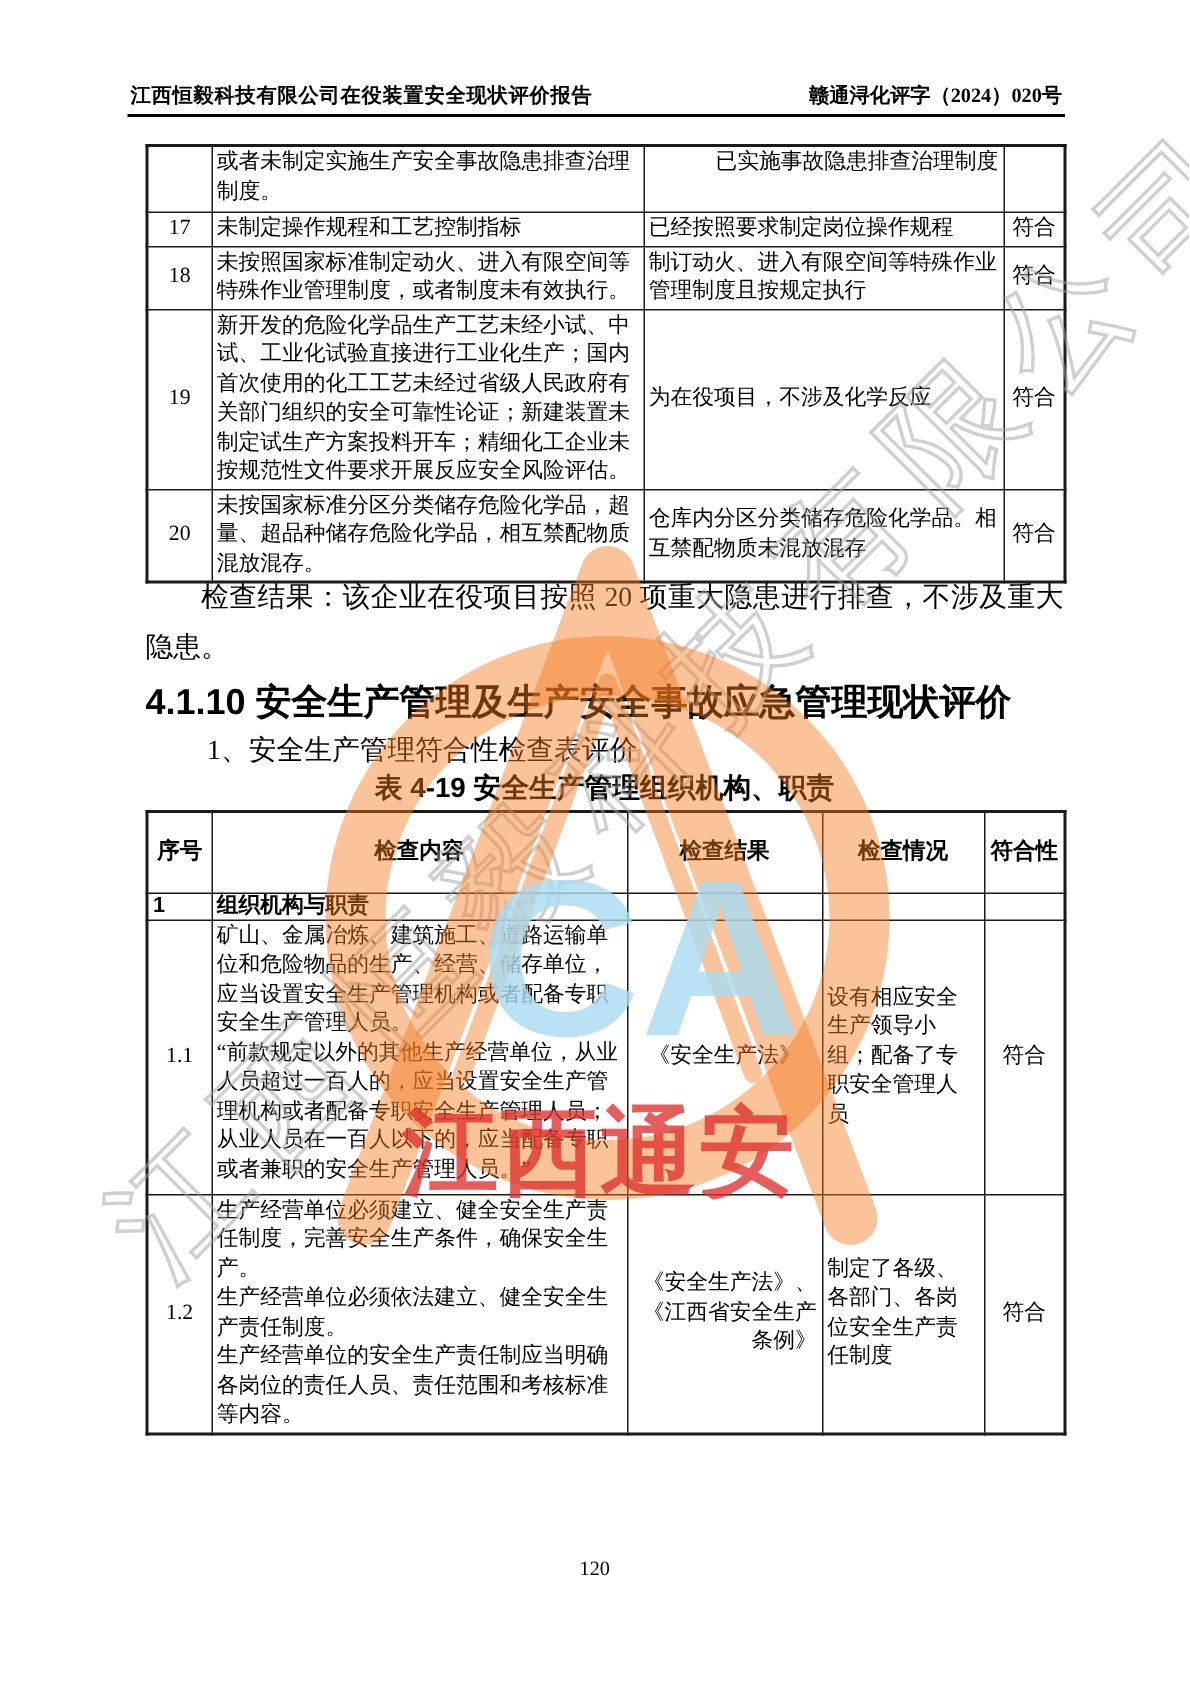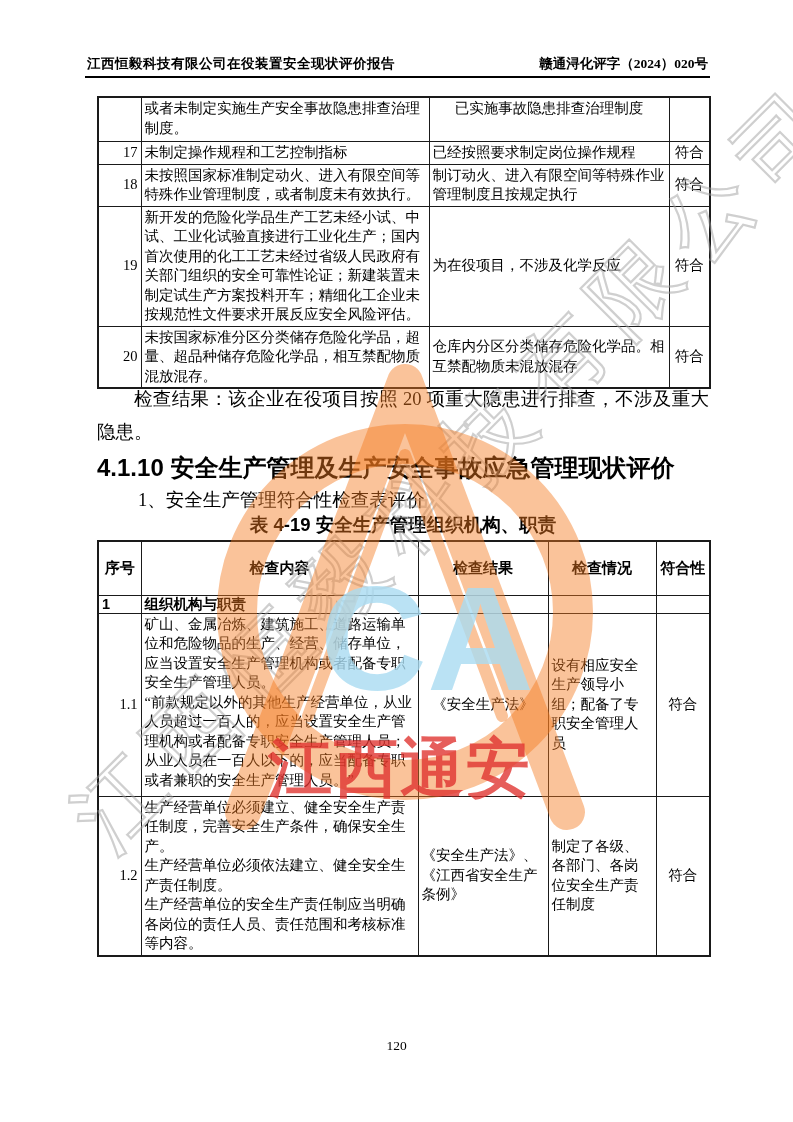--- a/index.html
+++ b/index.html
@@ -15,29 +15,29 @@
   .hdr-left{position:absolute;left:87px;top:55px;font-size:13.5px;font-weight:bold;letter-spacing:.5px;}
   .hdr-right{position:absolute;right:85px;top:55px;font-size:13.5px;font-weight:bold;}
   .hdr-rule{position:absolute;left:85px;top:76px;width:625px;height:2px;background:#000;}
   
   table{border-collapse:collapse;table-layout:fixed;position:absolute;left:97px;background:transparent;}
   table, td, th{border:1.4px solid #1a1a1a;}
   table{border-width:2px;}
   td,th{padding:1px 3px;font-size:14.5px;line-height:19.5px;overflow:hidden;}
   .t-top{top:96px;width:612px;}
   .t-chk{top:540px;width:612px;}
-  .num{ text-align:right;vertical-align:middle;}
+  .num{ text-align:center;vertical-align:middle;}
   .cont{vertical-align:top;text-align:left;}
-  .sit-top{vertical-align:top;text-align:center;}
+  .sit-top{vertical-align:top;text-align:right;}
   .sit-mid{vertical-align:middle;text-align:left;font-family:Liberation Serif, serif;}
   .ok{text-align:center;vertical-align:middle;}
   .t-chk th{font-family:"Liberation Sans", sans-serif;font-weight:bold;font-size:15px;text-align:center;vertical-align:middle;line-height:18px;}
   .row-bold td{font-family:"Liberation Sans", sans-serif;font-weight:bold;line-height:15px;}
   .basis{vertical-align:middle;text-align:center;}
-  .basis-left{vertical-align:middle;text-align:left;}
+  .basis-left{vertical-align:middle;text-align:right;}
   .prewrap{white-space:pre-wrap;}
   
   .result-para{position:absolute;left:97px;top:383px;width:612px;font-size:18.5px;line-height:33px;text-indent:2em;text-align:justify;}
   .sec-heading{position:absolute;left:97px;top:452px;width:612px;font-family:"Liberation Sans", sans-serif;font-weight:bold;font-size:24px;}
   .list-item{position:absolute;left:138px;top:487px;width:570px;font-size:18.5px;}
   .tbl-caption{position:absolute;left:97px;top:512px;width:612px;text-align:center;font-family:"Liberation Sans", sans-serif;font-weight:bold;font-size:18.5px;}
   .page-num{position:absolute;left:0;top:1038px;width:100%;text-align:center;font-size:13.5px;}
   
   .watermark{position:absolute;left:0;top:0;width:793px;height:1122px;pointer-events:none;z-index:6;}
 </style>

